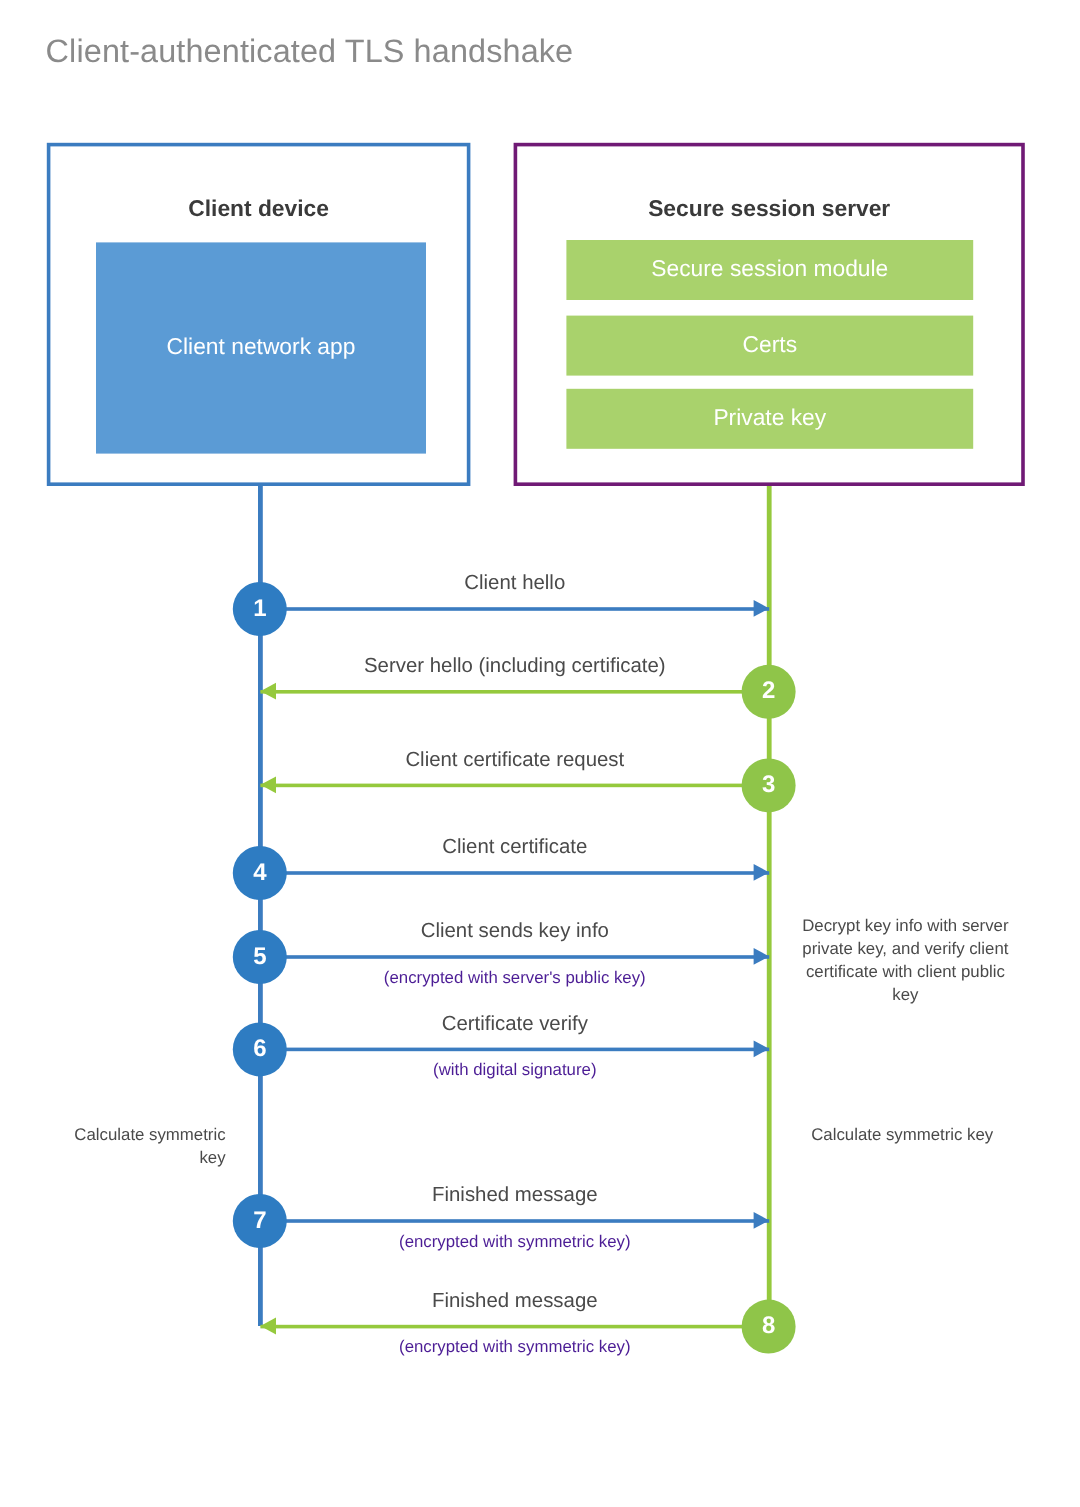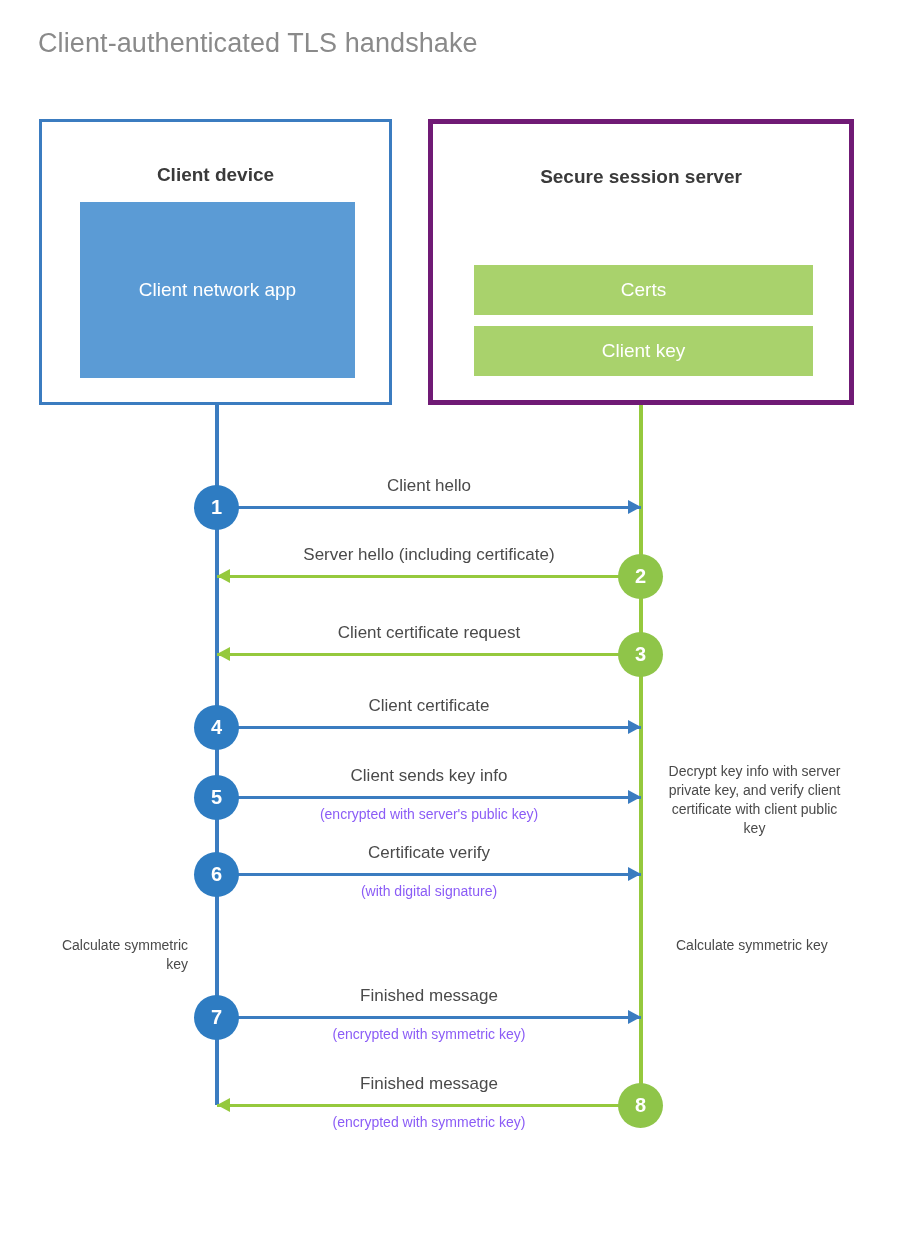--- a/index.html
+++ b/index.html
@@ -43,21 +43,21 @@
     top: 119px;
     width: 353px;
     height: 286px;
     border: 3px solid #3b7cc0;
   }
   #server-box {
     left: 428px;
     top: 119px;
     width: 426px;
     height: 286px;
-    border: 5px solid #701a75;
+    border: 3px solid #701a75;
   }
   .actor-title {
     position: absolute;
     left: 0;
     right: 0;
     top: 30px;
     text-align: center;
     font-size: 19px;
     font-weight: bold;
     color: #3a3a3a;
@@ -160,21 +160,21 @@
     color: #4a4a4a;
     top: -31px;
     white-space: nowrap;
   }
   .msg-sublabel {
     position: absolute;
     left: 217px;
     width: 424px;
     text-align: center;
     font-size: 14px;
-    color: #8b5cf6;
+    color: #4c1d95;
     top: 9px;
     white-space: nowrap;
   }
 
   
   .step-circle {
     position: absolute;
     width: 45px;
     height: 45px;
     border-radius: 50%;
@@ -222,22 +222,23 @@
 
   <div id="diagram-title">Client-authenticated TLS handshake</div>
 
   <div class="actor-box" id="client-box">
     <div class="actor-title">Client device</div>
     <div id="client-app-block">Client network app</div>
   </div>
 
   <div class="actor-box" id="server-box">
     <div class="actor-title">Secure session server</div>
+    <div class="server-block" id="server-block-0">Secure session module</div>
     <div class="server-block" id="server-block-1">Certs</div>
-    <div class="server-block" id="server-block-2">Client key</div>
+    <div class="server-block" id="server-block-2">Private key</div>
   </div>
 
   <div class="lifeline" id="client-lifeline"></div>
   <div class="lifeline" id="server-lifeline"></div>
 
   <div id="messages-layer">
       <div class="msg to-server" style="top: 507px;">
         <div class="arrow-line"></div>
         <div class="arrow-head right"></div>
         <div class="msg-label">Client hello</div>

